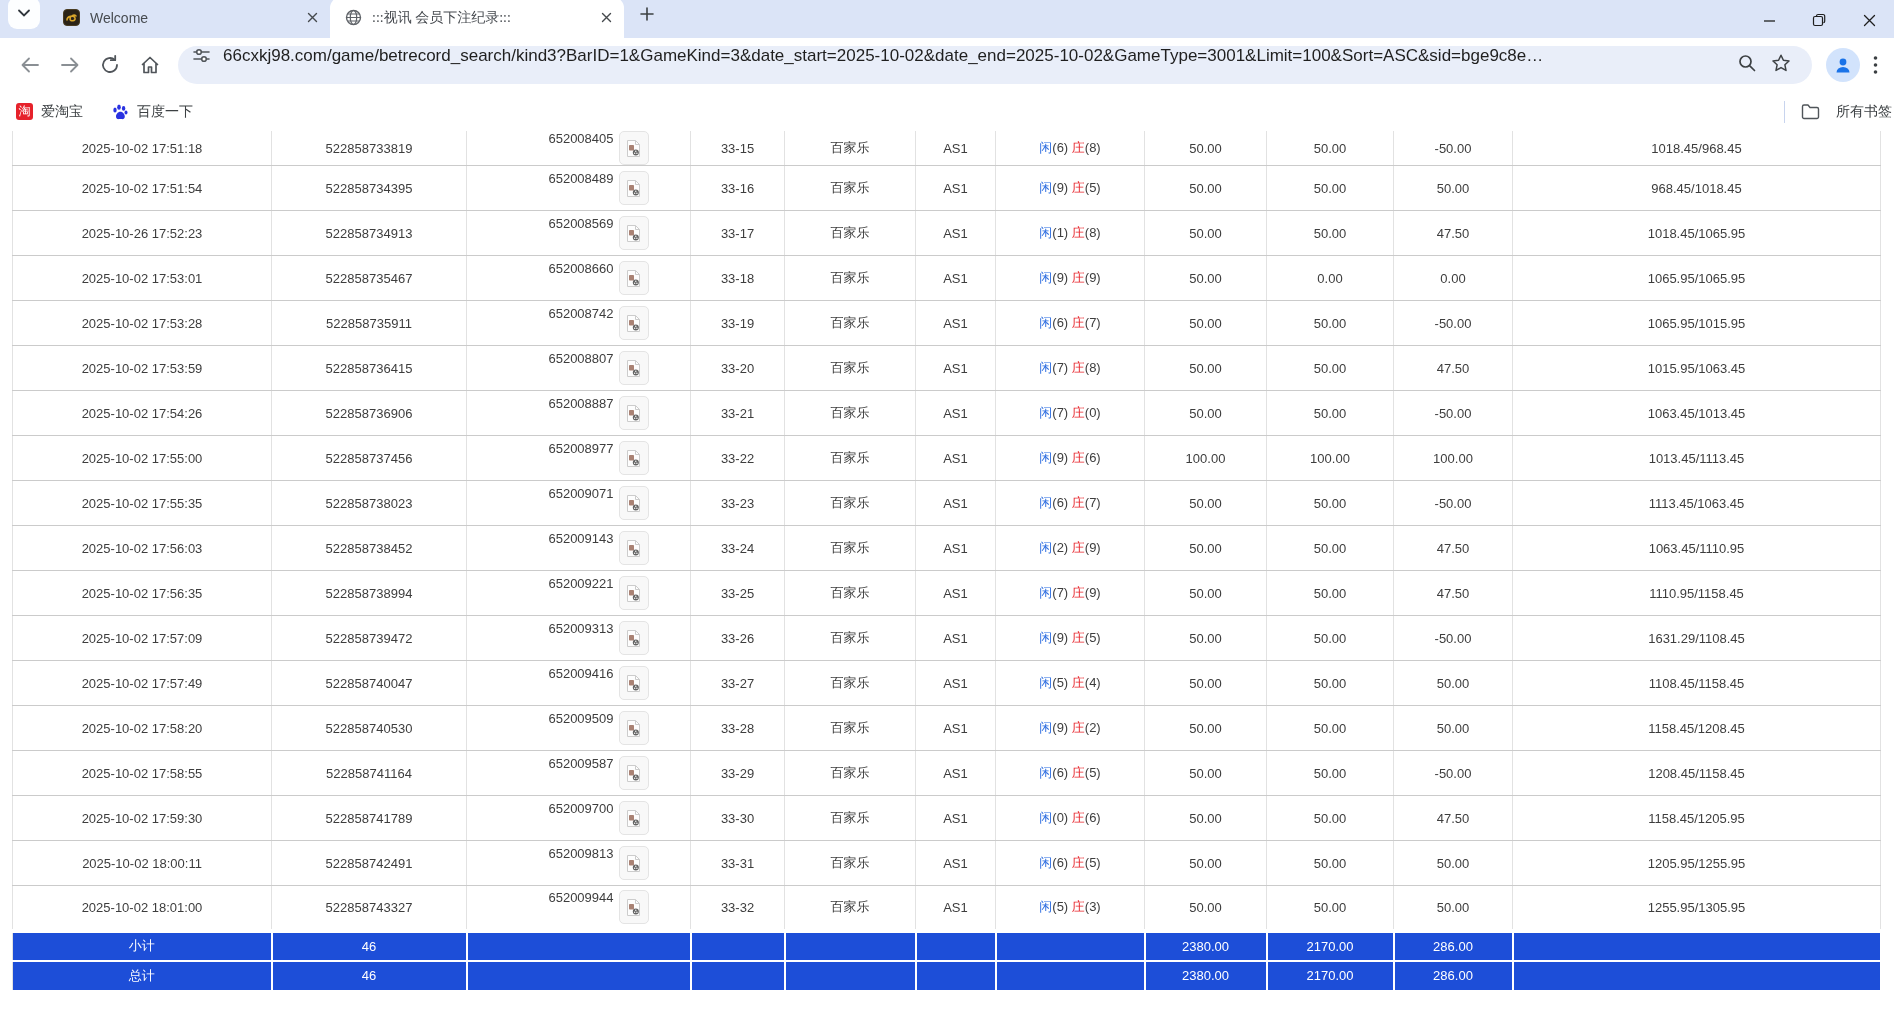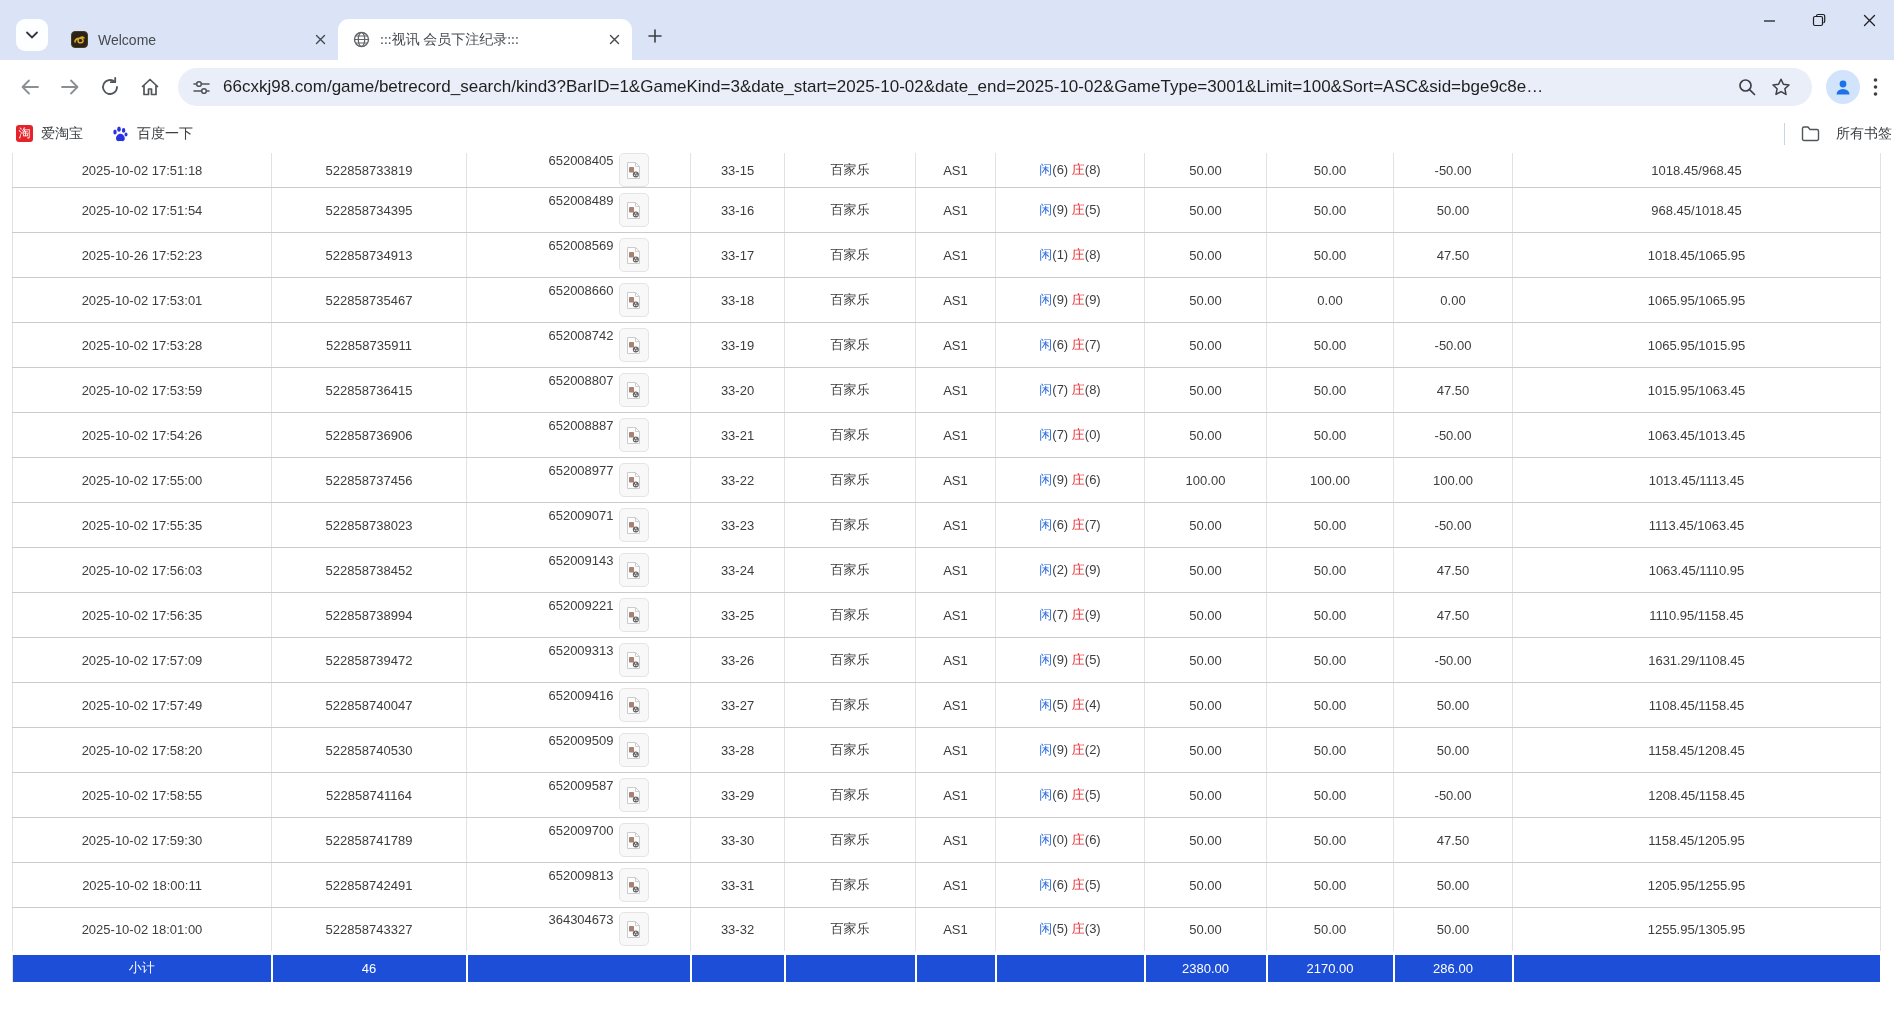--- a/index.html
+++ b/index.html
@@ -1,35 +1,35 @@
 <!DOCTYPE html>
 <html><head>
 <meta charset="utf-8">
 <style>
   * { margin:0; padding:0; box-sizing:border-box; }
   html,body { width:1894px; height:1018px; overflow:hidden; background:#fff;
     font-family:"Liberation Sans","DejaVu Sans",sans-serif; }
 
   
-  .tabstrip { height:60px; background:#dbe4f7; display:flex; align-items:flex-end; padding-left:8px; position:relative; }
+  .tabstrip { height:38px; background:#dbe4f7; display:flex; align-items:flex-end; position:relative; }
   .tab-search { width:32px; height:32px; margin:0 8px 9px 8px; background:#fdfeff; border-radius:9px;
     display:flex; align-items:center; justify-content:center; cursor:pointer; }
   .tab { height:41px; width:282px; display:flex; align-items:center; gap:10px; padding:0 8px 0 14px;
     color:#474b50; font-size:14px; }
   .tab.active { background:#fff; border-radius:11px 11px 0 0; width:294px;font-family:Liberation Serif, serif; }
   .tab-title { flex:1; white-space:nowrap; overflow:hidden; text-overflow:clip; }
   .tab-close { width:20px; height:20px; border-radius:50%; display:flex; align-items:center; justify-content:center; cursor:pointer; flex:0 0 auto; }
   .favicon { width:18px; height:18px; flex:0 0 auto; display:flex; align-items:center; justify-content:center; }
   .newtab { width:34px; height:34px; margin:0 0 7px 6px; display:flex; align-items:center; justify-content:center; border-radius:50%; cursor:pointer; }
   .wincontrols { position:absolute; right:0; top:0; height:40px; display:flex; }
   .winbtn { width:50px; height:40px; display:flex; align-items:center; justify-content:center; cursor:pointer; }
 
   .toolbar { height:54px; background:#fff; display:flex; align-items:center; padding:0 10px; }
   .nav-btn { width:40px; height:40px; display:flex; align-items:center; justify-content:center; border-radius:50%; cursor:pointer; flex:0 0 auto; }
-  .omnibox { flex:1; height:38px; background:#e9eef9; border-radius:19px; display:flex; align-items:center;
+  .omnibox { flex:1; height:38px; background:#e9eef9; border-radius:19px; display:flex; align-items:flex-start;
     padding:0 14px; margin:0 8px; min-width:0; }
   .omni-url { flex:1; font-size:17px; color:#1f1f1f; white-space:nowrap; overflow:hidden; margin-left:12px; }
   .omni-ico { width:34px; height:34px; display:flex; align-items:center; justify-content:center; flex:0 0 auto; cursor:pointer; }
   .avatar { width:34px; height:34px; border-radius:50%; background:#d2e3fc; display:flex; align-items:center; justify-content:center; margin:0 6px; cursor:pointer; flex:0 0 auto; }
   .kebab { width:18px; height:34px; display:flex; align-items:center; justify-content:center; cursor:pointer; flex:0 0 auto; }
 
   .bmbar { height:39px; background:#fff; display:flex; align-items:center; padding:0 16px; font-size:14px; color:#3c4043; }
   .bm-item { display:flex; align-items:center; gap:8px; margin-right:28px; cursor:pointer; white-space:nowrap; }
   .bm-taobao { width:17px; height:17px; background:#e6222b; color:#fff; border-radius:3px; font-size:12px;
     display:flex; align-items:center; justify-content:center; }
@@ -761,21 +761,21 @@
           <td>50.00</td>
           <td>50.00</td>
           <td>1205.95/1255.95</td>
         </tr>
 
         <tr class="bet-row">
           <td>2025-10-02 18:01:00</td>
           <td>522858743327</td>
           <td>
             <span class="round-wrap">
-              <span>364304673</span>
+              <span>652009944</span>
               <span class="film-btn">
                 <svg width="15" height="19" viewBox="0 0 15 19">
                   <path d="M1.5 1.5 h8 l4 4 v12 h-12 Z" fill="#fdfdfd" stroke="#cccccc" stroke-width="1"></path>
                   <path d="M9.5 1.5 v4 h4" fill="none" stroke="#cccccc" stroke-width="1"></path>
                   <rect x="3" y="6" width="5" height="5.5" rx="0.8" fill="#a98274"></rect>
                   <circle cx="9.8" cy="13.5" r="3" fill="#636363"></circle>
                   <circle cx="9.8" cy="12.3" r="0.7" fill="#fff"></circle>
                   <circle cx="8.7" cy="14.3" r="0.7" fill="#fff"></circle>
                   <circle cx="10.9" cy="14.3" r="0.7" fill="#fff"></circle>
                 </svg>
@@ -802,16 +802,29 @@
           <td></td>
           <td></td>
           <td></td>
           <td></td>
           <td>2380.00</td>
           <td>2170.00</td>
           <td>286.00</td>
           <td></td>
         </tr>
 
+        <tr class="sum">
+          <td>总计</td>
+          <td>46</td>
+          <td></td>
+          <td></td>
+          <td></td>
+          <td></td>
+          <td></td>
+          <td>2380.00</td>
+          <td>2170.00</td>
+          <td>286.00</td>
+          <td></td>
+        </tr>
 
     </tbody>
   </table>
 </div>
 
 </body></html>

